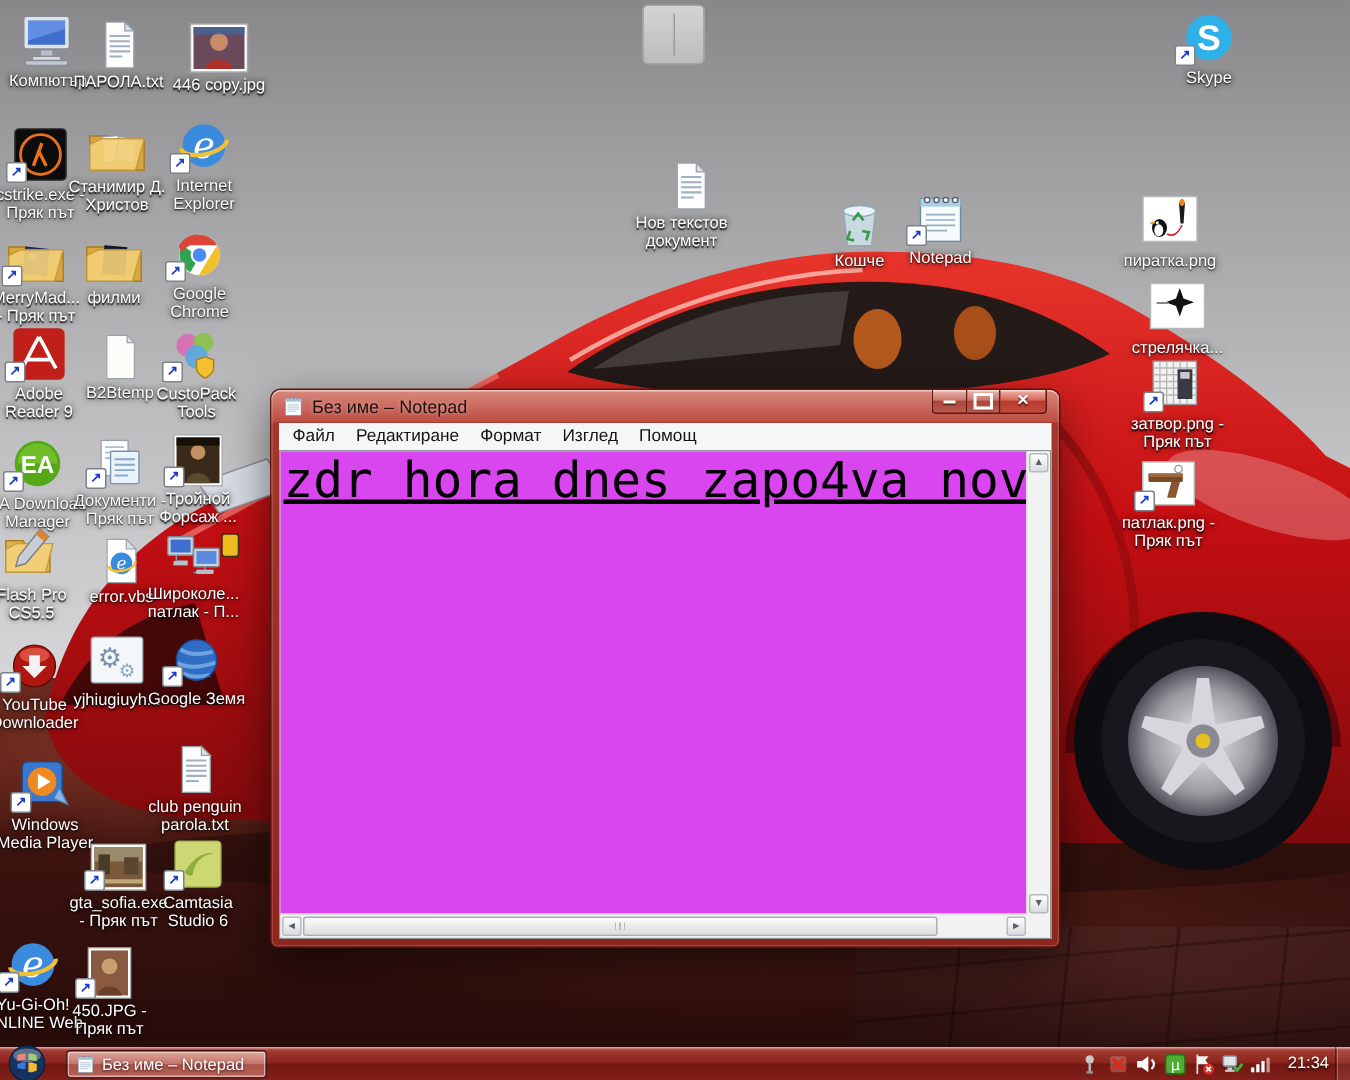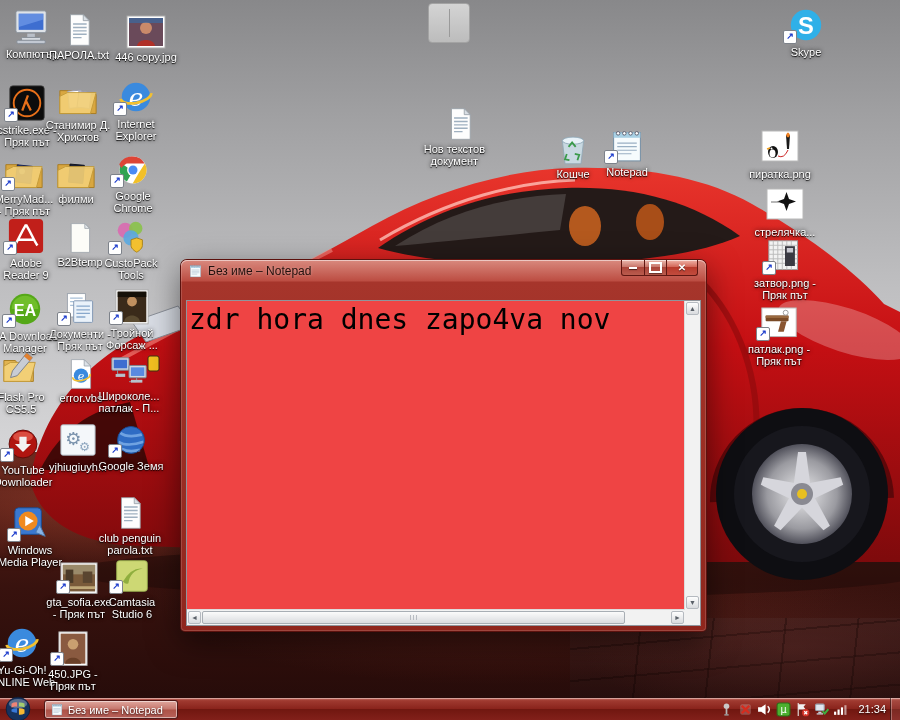--- a/index.html
+++ b/index.html
@@ -45,23 +45,23 @@
   .cap.max{width:21px;border-left:none;}
   .cap.cls{width:30px;border-left:none;border-radius:0 0 3px 0;
     background:linear-gradient(#f0b4a8,#d4685a 45%,#b83a2c 50%,#c24c3e);}
   .gl-min{width:8px;height:2px;background:#fff;box-shadow:0 1px 1px rgba(0,0,0,.6);}
   .gl-max{width:9px;height:7px;border:2px solid #fff;box-shadow:0 1px 1px rgba(0,0,0,.4);}
   .gl-x{color:#fff;font-size:10px;line-height:10px;text-shadow:0 1px 1px rgba(0,0,0,.6);font-weight:bold;}
   .menubar{position:absolute;left:5px;right:5px;top:22px;height:18px;background:#f5f6f7;
     border-bottom:1px solid #e0e2e5;display:flex;align-items:center;padding-left:2px;}
   .mitem{padding:0 7px;font-size:11.5px;color:#141414;}
   .client{position:absolute;left:5px;right:5px;top:40px;bottom:5px;background:#fff;border:1px solid #90959c;box-sizing:border-box;}
-  .textarea{position:absolute;left:0;top:0;right:15px;bottom:15px;overflow:hidden;background:#ef4444;
-    font-family:"DejaVu Sans Mono",monospace;font-size:28px;line-height:35px;color:#000;
-    white-space:pre;padding:1px 0 0 2px;}
+  .textarea{position:absolute;left:0;top:0;right:15px;bottom:15px;overflow:hidden;background:#d946ef;
+    font-family:"DejaVu Sans Mono",monospace;font-size:33px;line-height:35px;color:#000;
+    white-space:pre;padding:1px 0 0 2px;text-decoration:underline;}
   .caret{display:inline-block;width:2px;height:27px;background:#111;vertical-align:-3px;}
   .vscroll{position:absolute;top:0;right:0;width:15px;bottom:15px;background:#f2f2f2;border-left:1px solid #dcdcdc;}
   .hscroll{position:absolute;left:0;right:15px;bottom:0;height:15px;background:#f2f2f2;border-top:1px solid #dcdcdc;}
   .sbtn{position:absolute;width:13px;height:13px;margin:1px;background:linear-gradient(#fefefe,#d9dbde);
     border:1px solid #b5bac0;border-radius:2px;box-sizing:border-box;color:#5a6068;font-size:7px;
     display:flex;align-items:center;justify-content:center;}
   .sb-up{top:0;left:0;} .sb-dn{bottom:0;left:0;} .sb-l{left:0;top:0;} .sb-r{right:0;top:0;}
   .hthumb{position:absolute;left:15px;width:calc(88% - 15px);top:1px;bottom:1px;
     background:linear-gradient(#fbfbfb,#dadcdf);border:1px solid #a8aeb4;border-radius:2px;box-sizing:border-box;}
   .hthumb:after{content:"";position:absolute;left:50%;top:3px;bottom:3px;width:8px;margin-left:-4px;
@@ -611,20 +611,27 @@
       <div class="cap min">
           <span class="gl-min"></span>
         </div>
       <div class="cap max">
           <span class="gl-max"></span>
         </div>
       <div class="cap cls">
           <span class="gl-x">✕</span>
         </div>
     </div>
+    <div class="menubar" id="menubar">
+        <span class="mitem">Файл</span>
+        <span class="mitem">Редактиране</span>
+        <span class="mitem">Формат</span>
+        <span class="mitem">Изглед</span>
+        <span class="mitem">Помощ</span>
+      </div>
     <div class="client">
       <div class="textarea" id="textarea"><div>zdr hora dnes zapo4va nov</div></div>
       <div class="vscroll">
         <div class="sbtn sb-up">▲</div>
         <div class="sbtn sb-dn">▼</div>
       </div>
       <div class="hscroll">
         <div class="sbtn sb-l">◄</div>
         <div class="hthumb"></div>
         <div class="sbtn sb-r">►</div>

